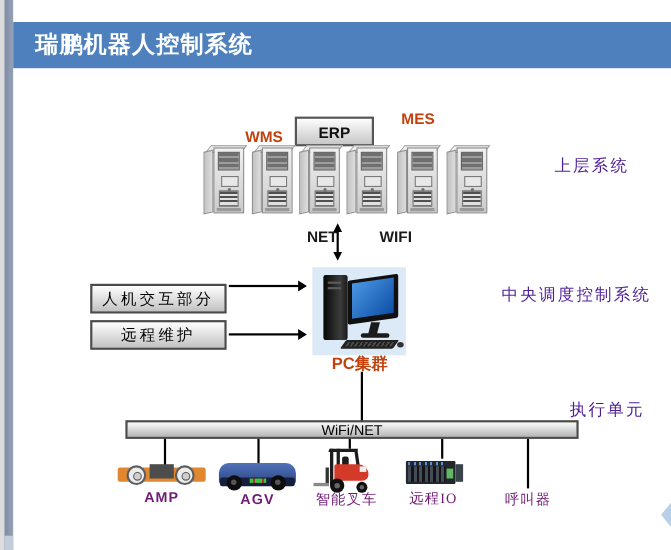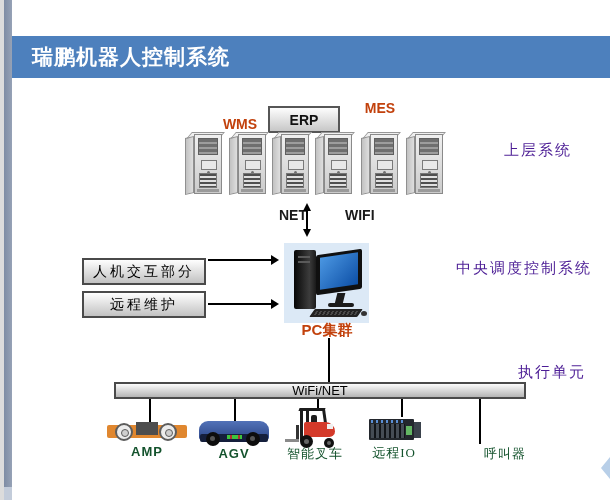--- a/index.html
+++ b/index.html
@@ -6,30 +6,30 @@
   #canvas{position:relative;width:610px;height:500px;background:#ffffff;overflow:hidden;
           font-family:"Liberation Sans",sans-serif;}
 
   
   .left-strip{position:absolute;left:0;top:0;width:4px;height:500px;background:#dcdcdc;}
   .left-bar{position:absolute;left:4px;top:0;width:8px;height:500px;
             background:linear-gradient(90deg,#7e8ca4,#96a2b6);}
   .left-bar-thumb{position:absolute;left:4px;top:487px;width:8px;height:13px;background:#c3ccda;}
 
   
-  .header{position:absolute;left:12px;top:36px;width:598px;height:42px;background:#4d80bd;}
+  .header{position:absolute;left:12px;top:20px;width:598px;height:42px;background:#4d80bd;}
   .header-title{position:absolute;left:20px;top:0;height:42px;line-height:42px;
                 color:#ffffff;font-weight:bold;font-size:21px;letter-spacing:1px;}
 
   
   .sys-label{position:absolute;font-weight:bold;font-size:14px;color:#c2410c;text-align:center;}
   .net-label{position:absolute;font-weight:600;font-size:14px;color:#1a1a1a;padding-left:23px;}
   .side-label{position:absolute;color:#4c1d95;font-family:Liberation Serif, serif;
               font-size:15px;letter-spacing:2px;white-space:nowrap;}
-  .unit-label{position:absolute;font-size:13px;color:#14532d;text-align:center;
+  .unit-label{position:absolute;font-size:13px;color:#701a75;text-align:center;
               font-family:"Liberation Serif",serif;letter-spacing:1px;}
   .unit-label.latin{font-family:"Liberation Sans",sans-serif;font-weight:bold;}
 
   
   .erp-box{position:absolute;left:268px;top:106px;width:72px;height:27px;
            background:linear-gradient(180deg,#fdfdfd,#c7c7c7);border:2px solid #565656;
            box-sizing:border-box;display:flex;align-items:center;justify-content:center;
            font-weight:600;font-size:14px;color:#111;}
   .io-box{position:absolute;width:124px;height:27px;box-sizing:border-box;
           background:linear-gradient(180deg,#fefefe,#c2c2c2);border:2px solid #4a4a4a;
@@ -303,17 +303,17 @@
 
   <div class="iomod">
     <div class="io-base"></div>
       <div class="io-leds"></div>
       <div class="io-slats"></div>
     <div class="io-green"></div>
       <div class="io-cap"></div>
   </div>
   <div class="unit-label" style="left:366px;top:444px;width:56px;">远程IO</div>
 
-  <div class="unit-label" style="left:477px;top:445px;width:56px;">呼叫器</div>
+  <div class="unit-label" style="left:452px;top:445px;width:56px;">呼叫器</div>
 
   <div class="nav-arrow"></div>
 
 </div>
 
 </body></html>

